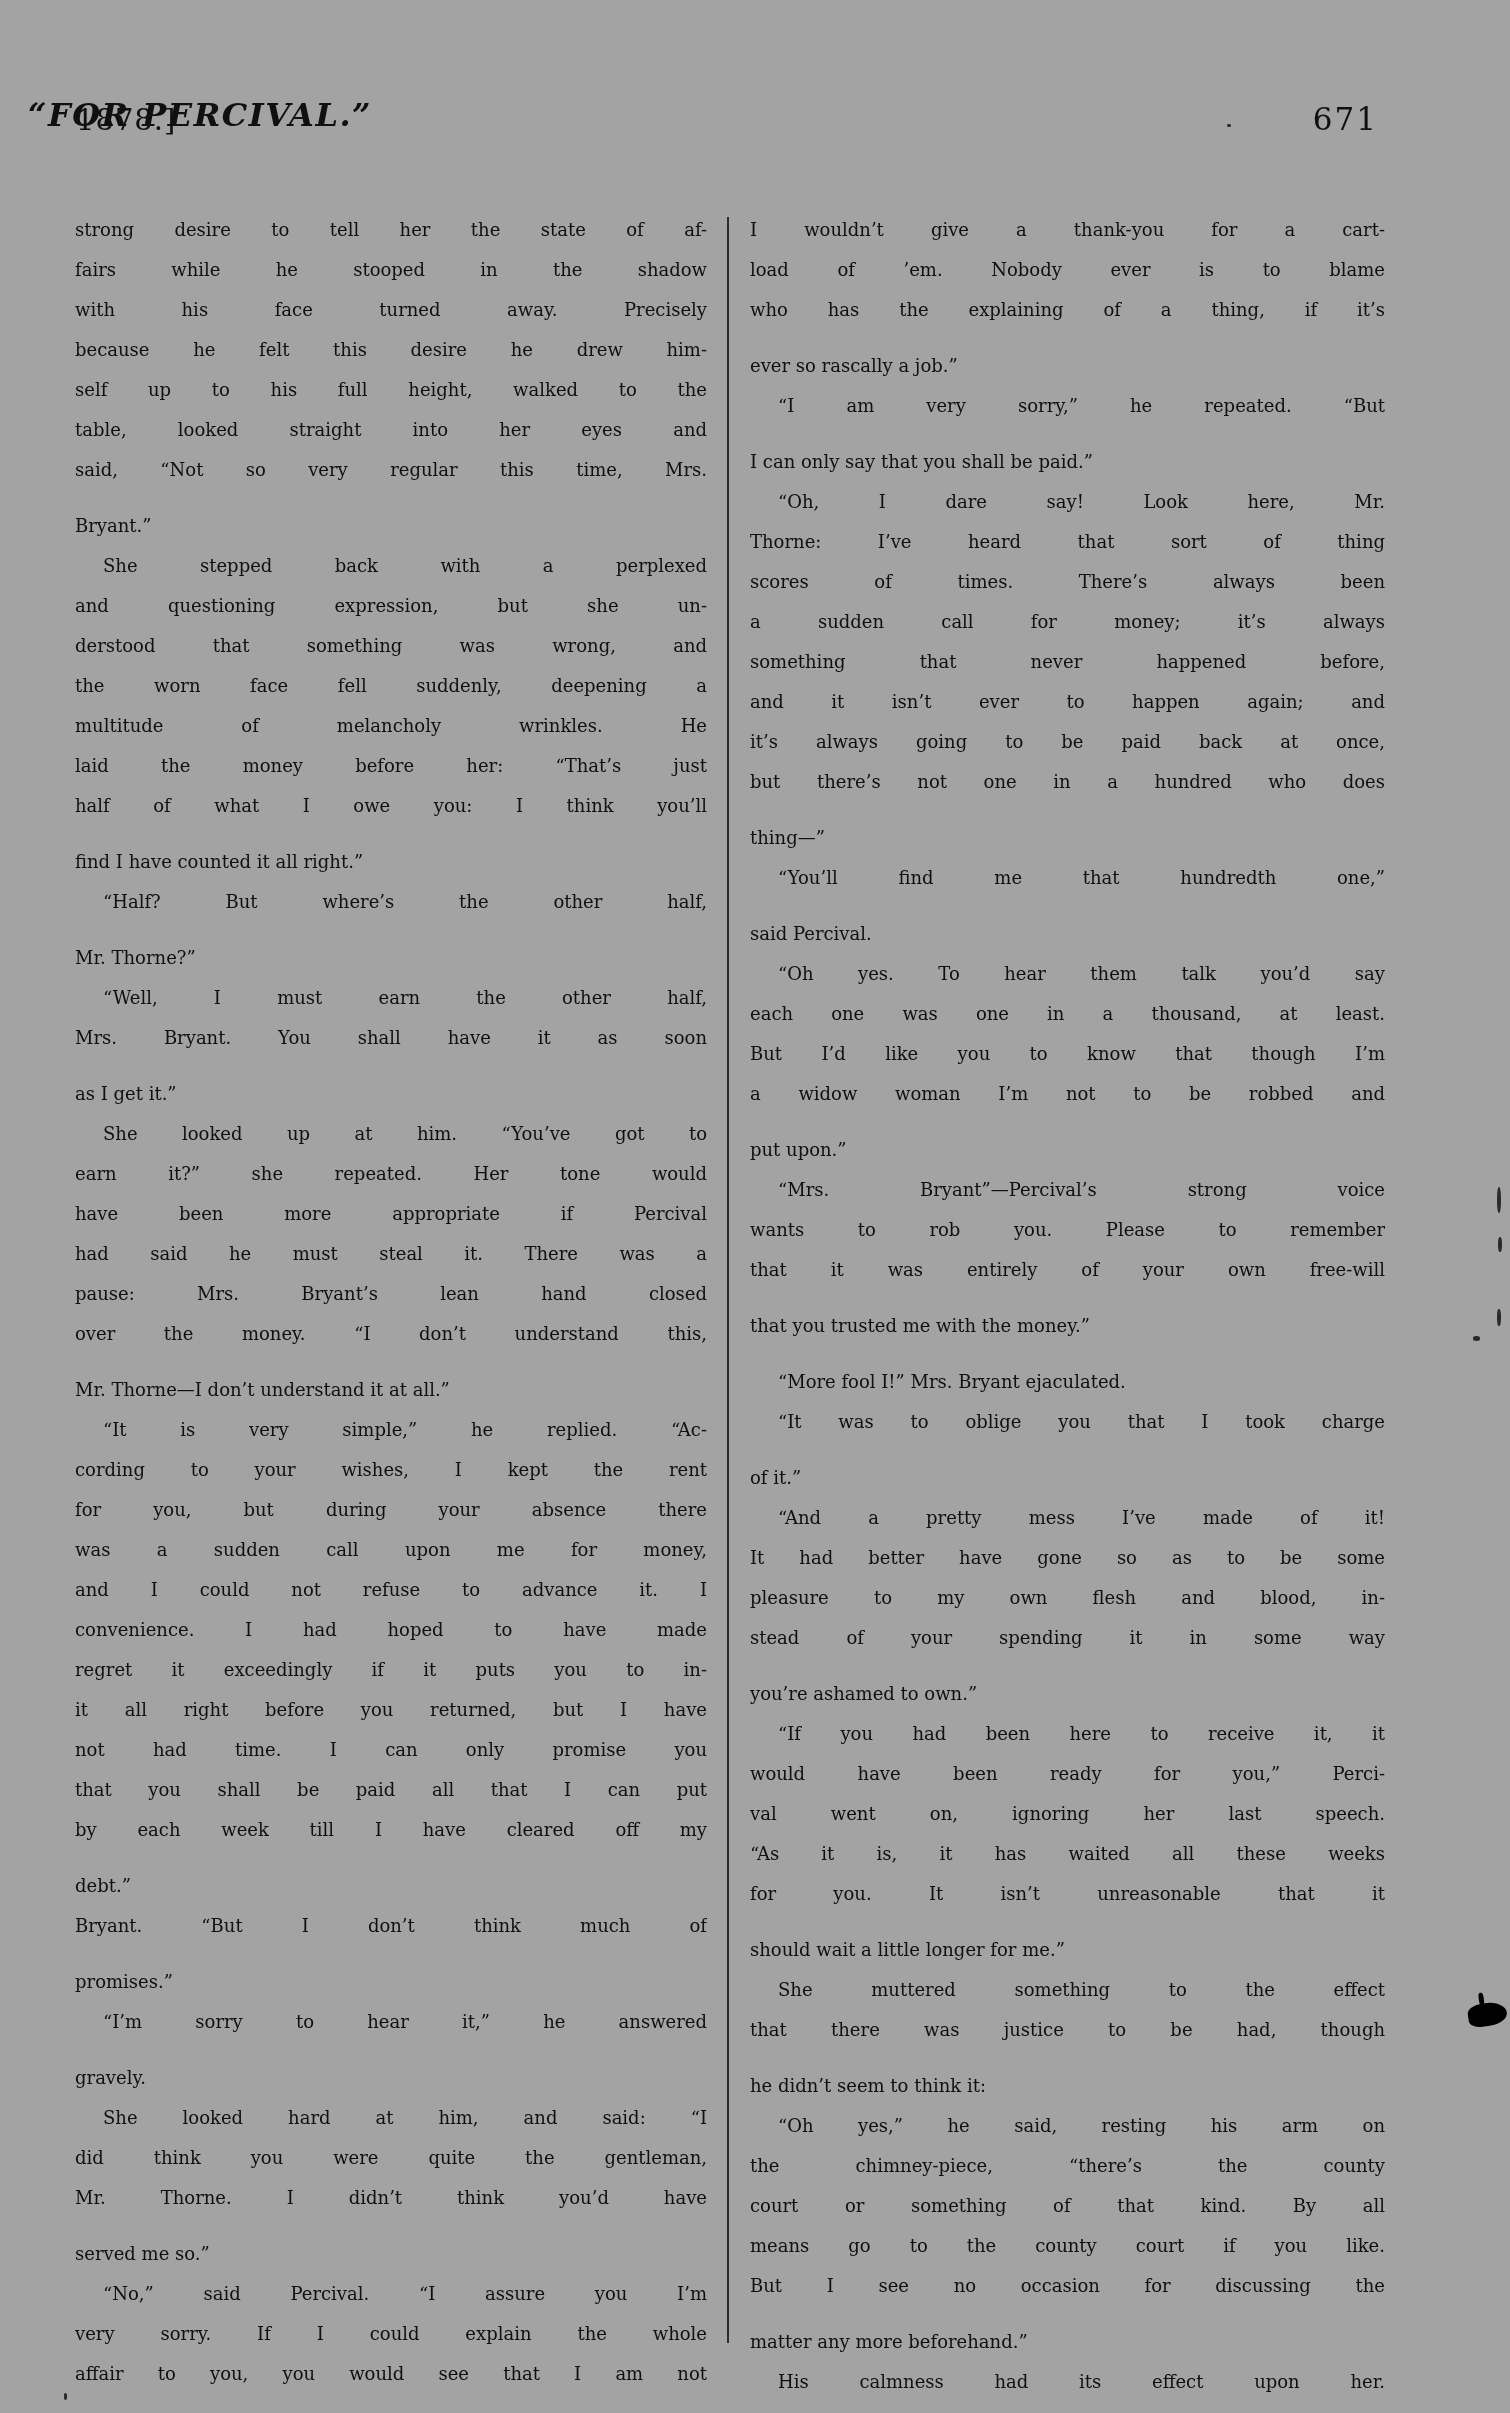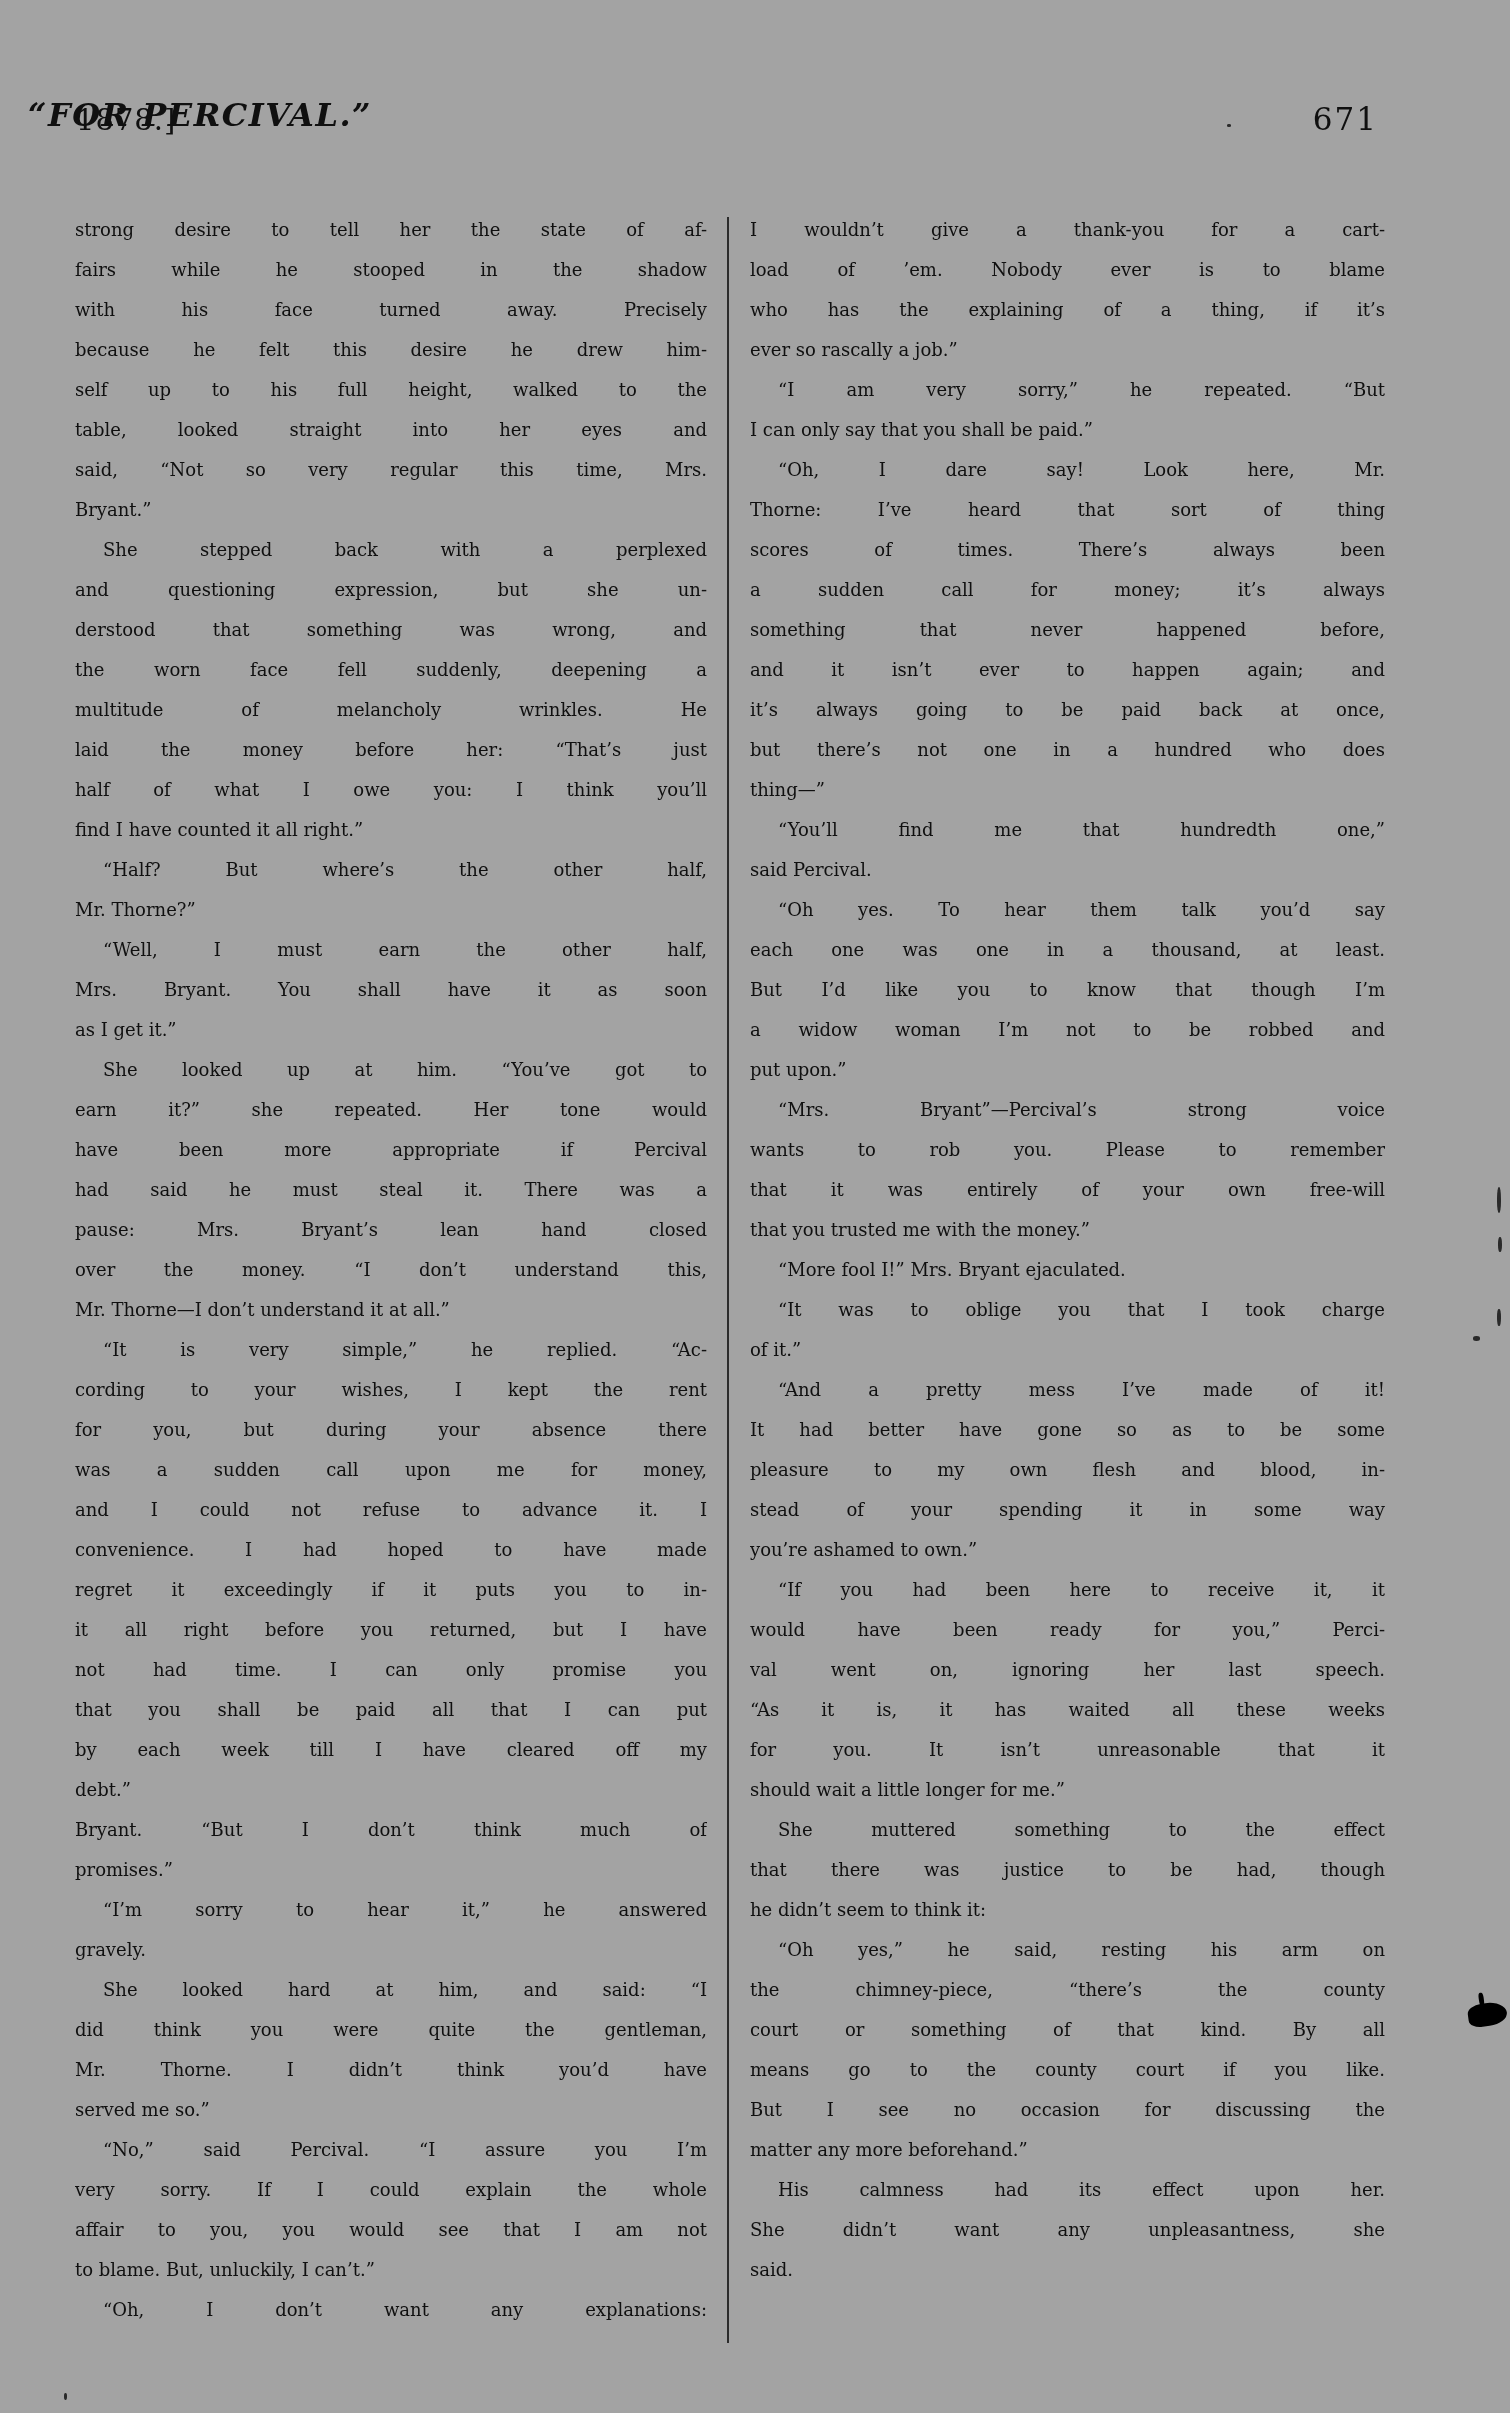--- a/index.html
+++ b/index.html
@@ -54,21 +54,21 @@
   .column.right { left: 750px; width: 635px; }
   .line {
     height: 40px;
     line-height: 40px;
     text-align: justify;
     text-align-last: justify;
     overflow: hidden;
     white-space: normal;
   }
   .line.indent { padding-left: 28px; }
-  .line.end { text-align-last: left; }
+  .line.end { text-align-last: left; margin-top: 16px; }
   .col-divider {
     position: absolute;
     left: 727px;
     top: 217px;
     width: 1.5px;
     height: 2126px;
     background: #1a1a1a;
     opacity: 0.88;
   }
   .ink-blot {

